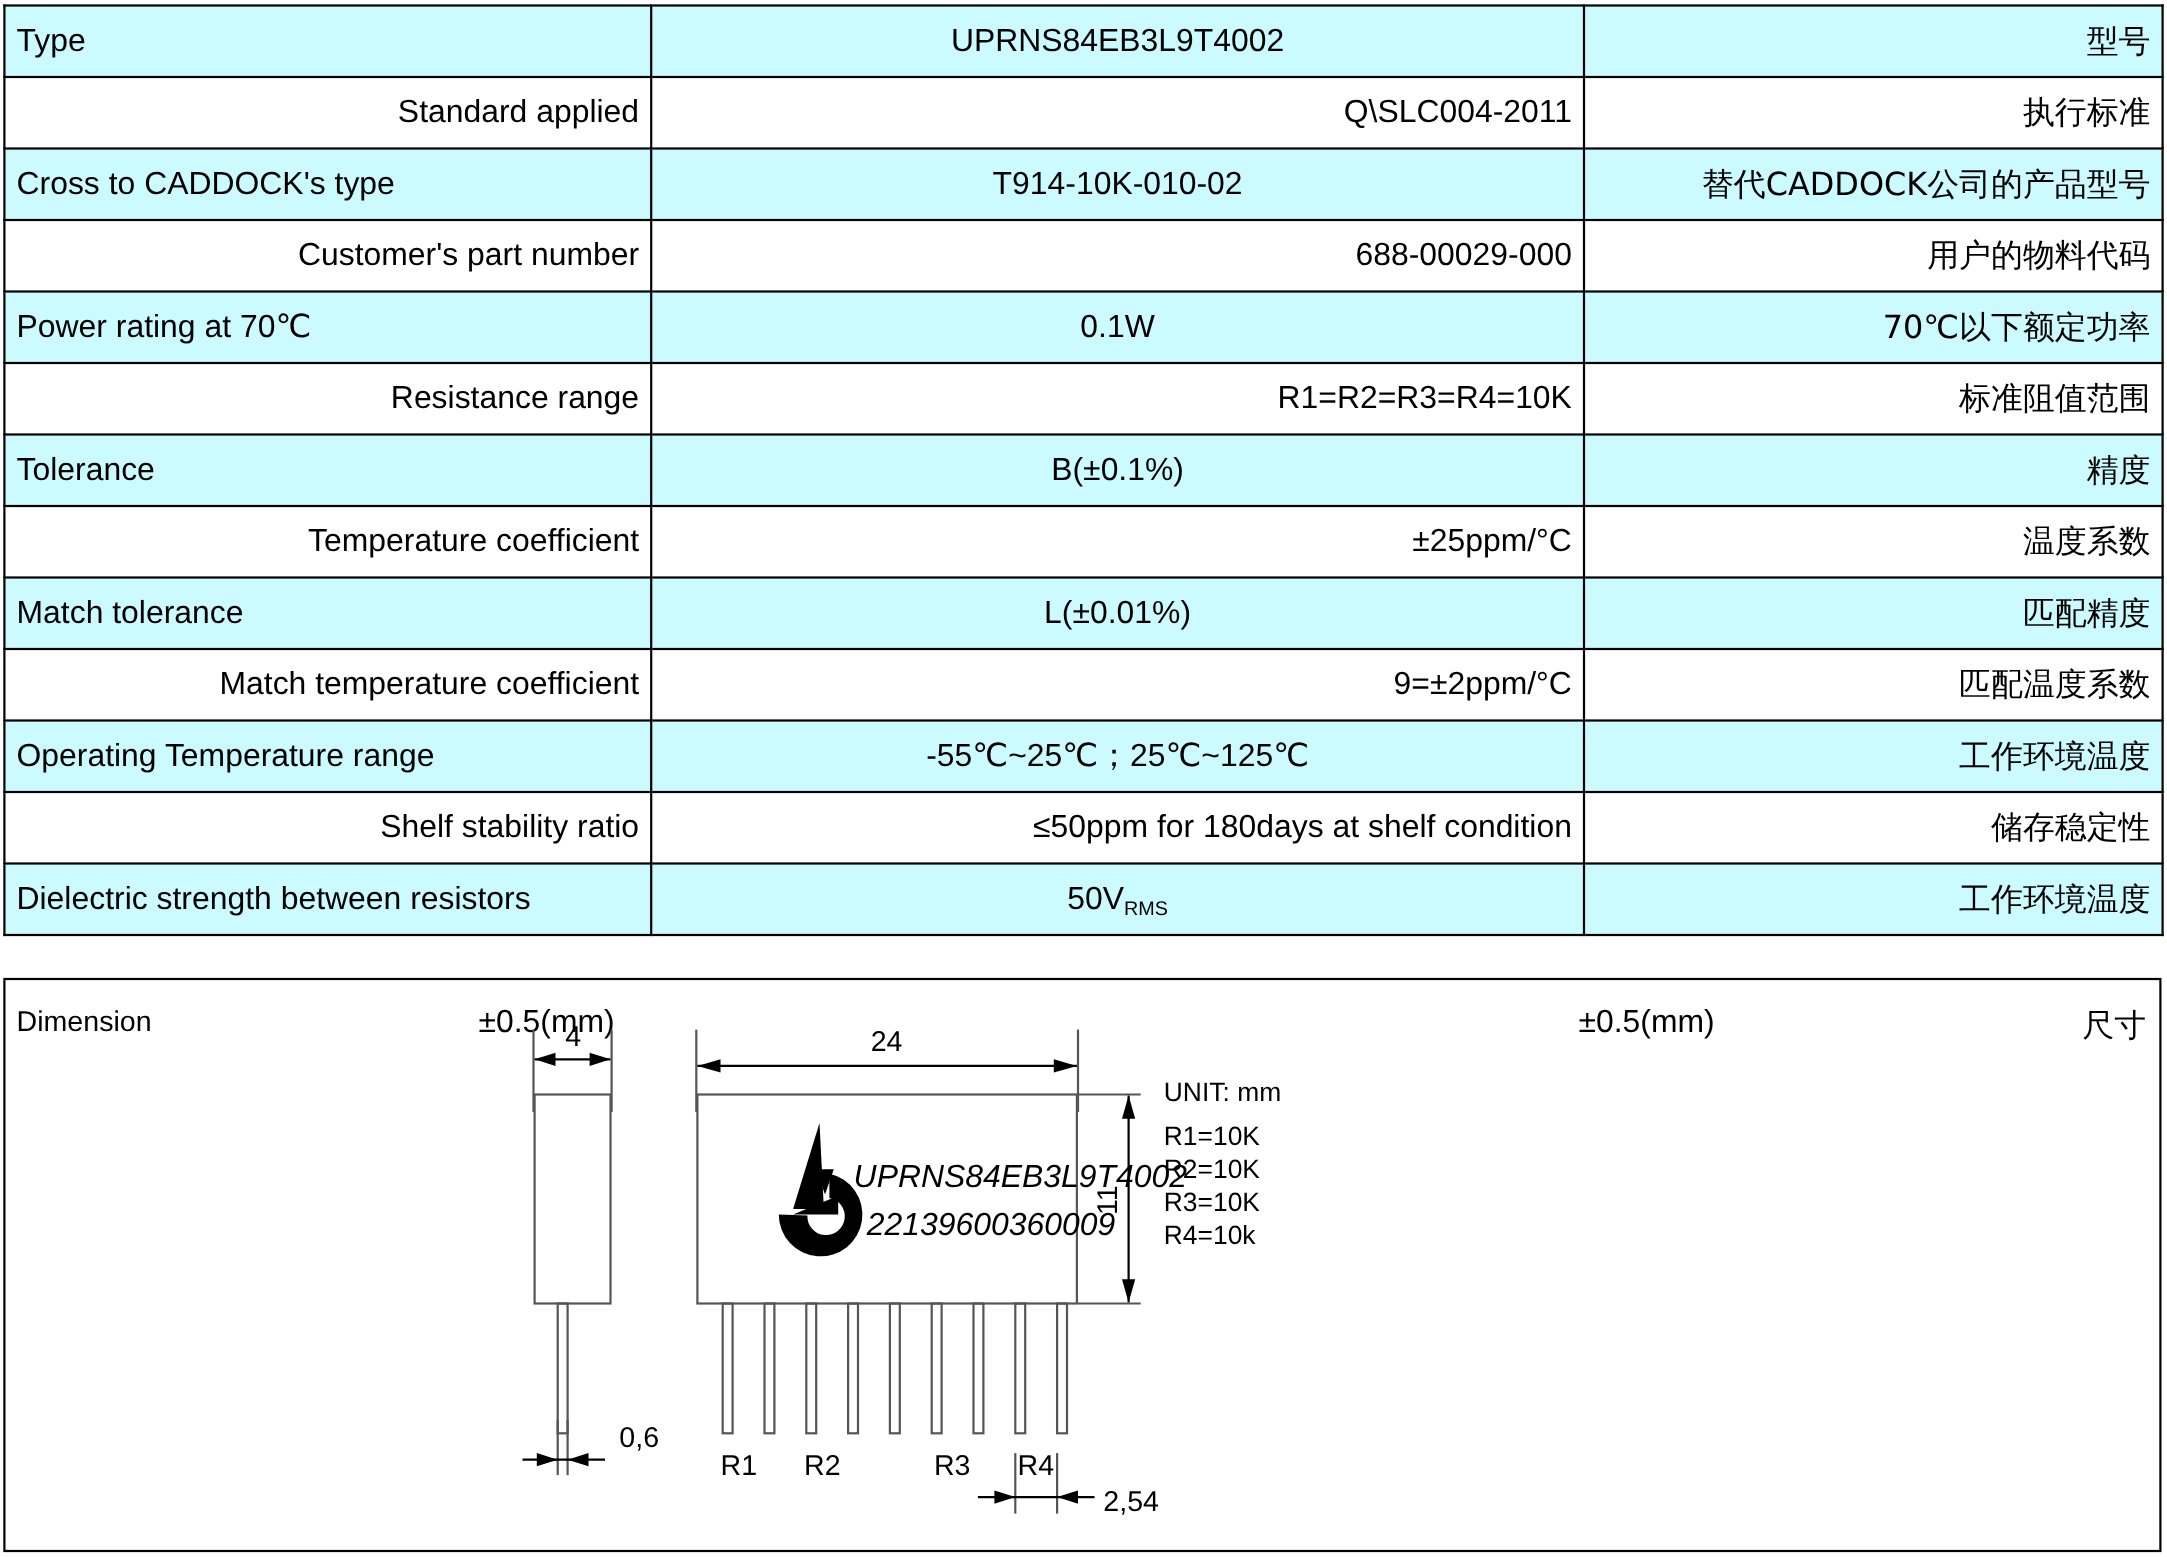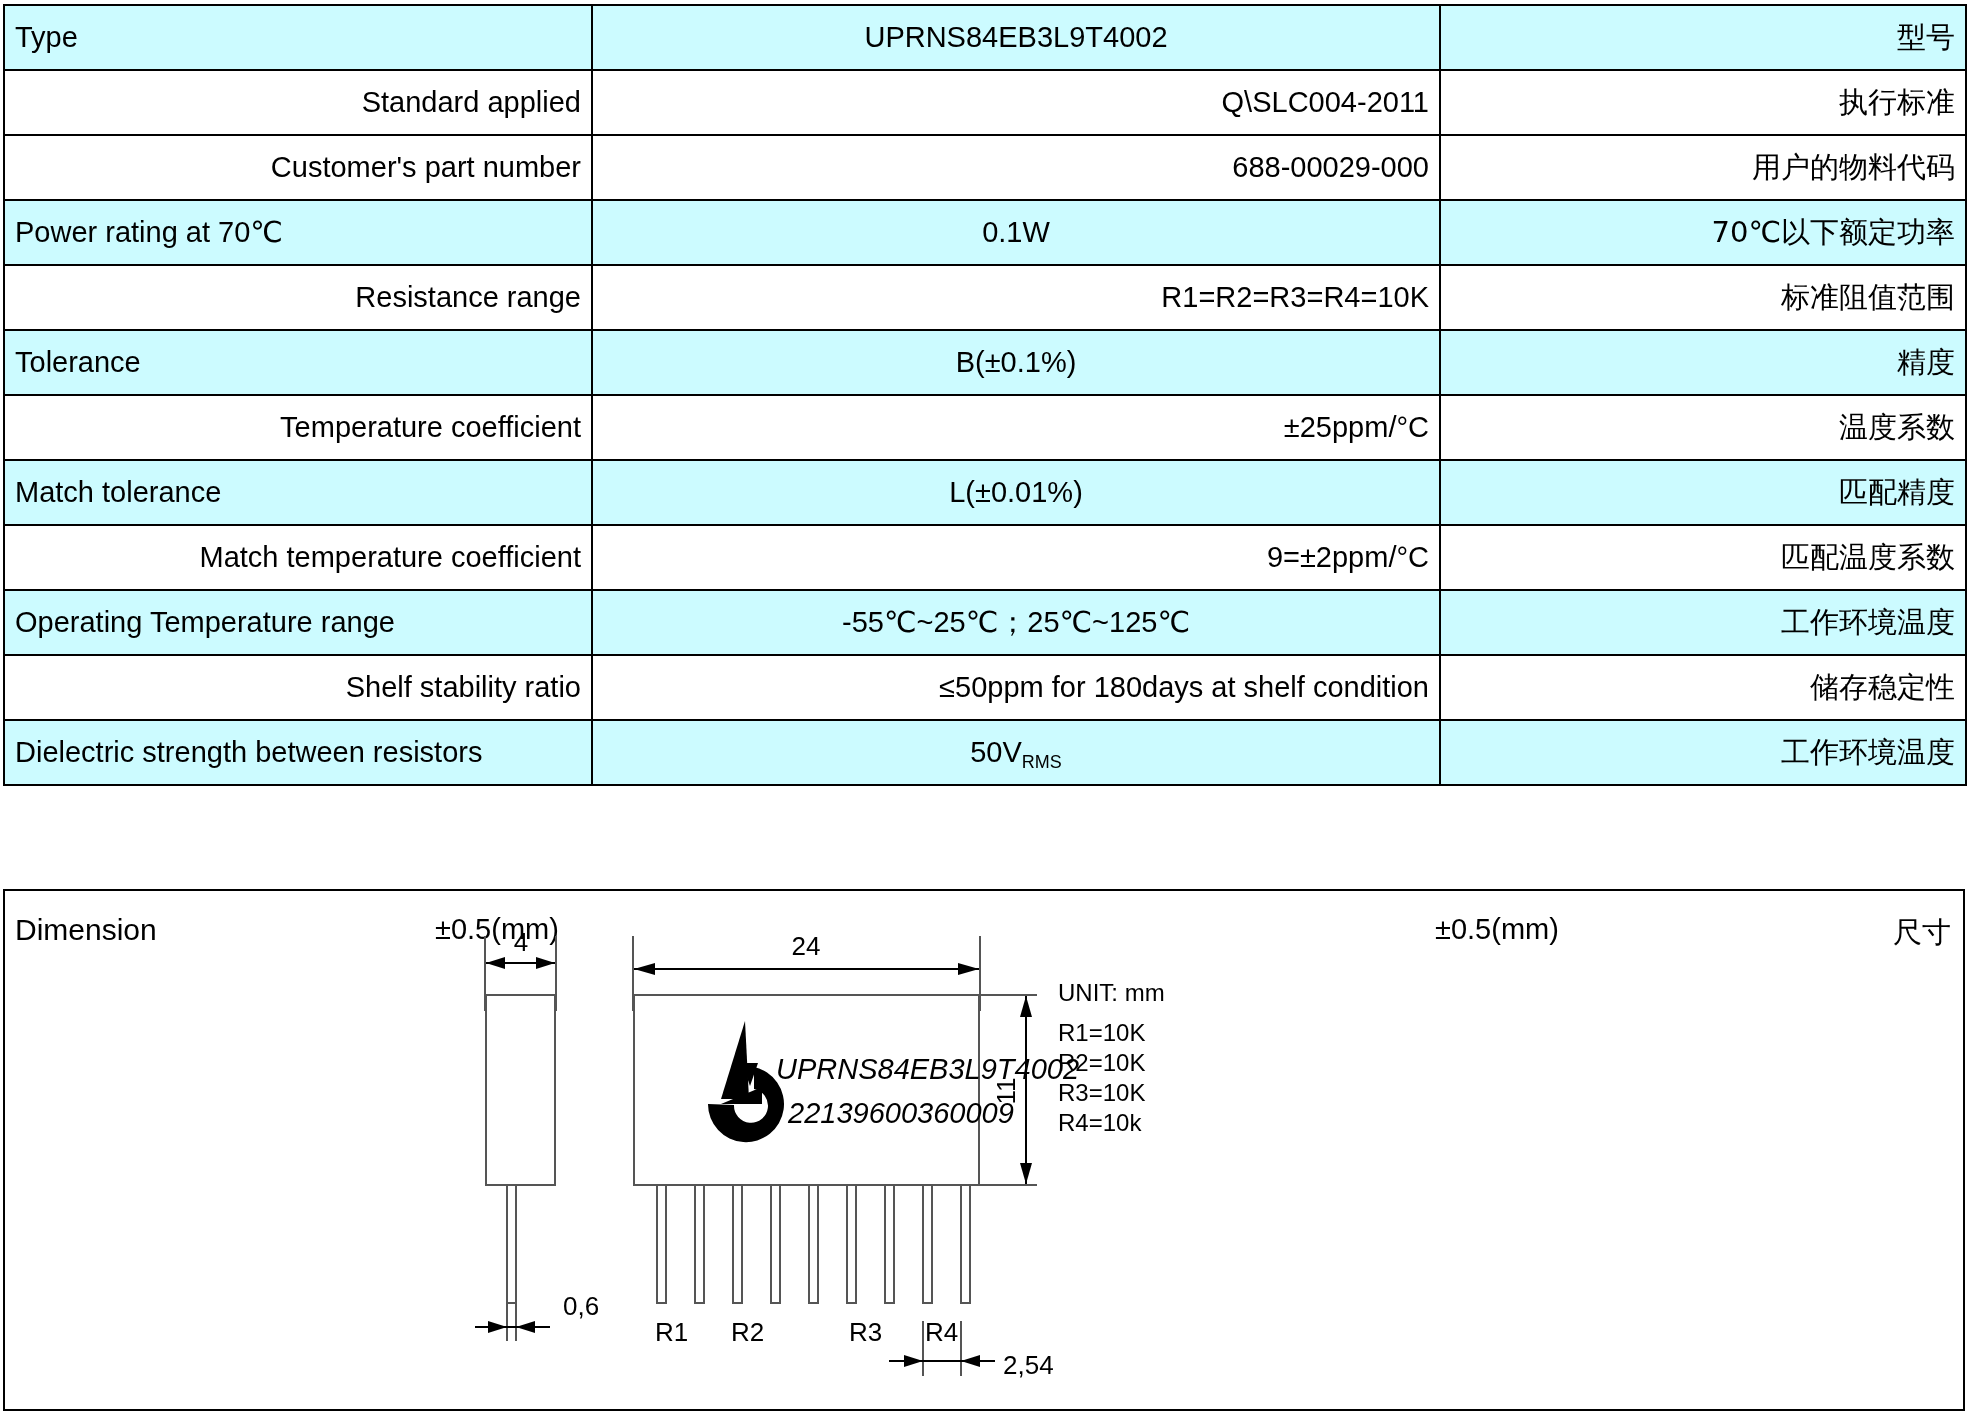--- a/index.html
+++ b/index.html
@@ -34,21 +34,21 @@
   .c-value{width:848px;text-align:center;}
   .c-cn{width:526px;text-align:right;margin-left:40px;}
   .c-cn, .cn{font-family:"DejaVu Sans","Liberation Sans",sans-serif;}
   sub{font-size:0.62em;vertical-align:baseline;position:relative;top:6px;}
 
   
   .dim-band{
     position:absolute;left:3px;top:889px;width:1962px;height:522px;
     border:2px solid #000;background:#fff;box-sizing:border-box;
   }
-  .dim-label{position:absolute;left:10px;top:22px;font-size:30px;}
+  .dim-label{position:absolute;left:10px;top:22px;font-size:26px;}
   .dim-tol-1{position:absolute;left:430px;top:22px;font-size:29px;}
   .dim-tol-2{position:absolute;left:1430px;top:22px;font-size:29px;}
   .dim-cn{position:absolute;right:12px;top:22px;font-size:29px;font-family:"DejaVu Sans",sans-serif;text-align:center;}
 
   
   .draw{position:absolute;left:0;top:0;width:1962px;height:518px;}
 </style>
 </head>
 <body>
 
@@ -58,20 +58,25 @@
     <tbody>
       <tr class="alt">
         <td class="c-label">Type</td>
         <td class="c-value">UPRNS84EB3L9T4002</td>
         <td class="c-cn">型号</td>
       </tr>
       <tr class="plain">
         <td class="c-label">Standard applied</td>
         <td class="c-value">Q\SLC004-2011</td>
         <td class="c-cn">执行标准</td>
+      </tr>
+      <tr class="alt">
+        <td class="c-label">Cross to CADDOCK's type</td>
+        <td class="c-value">T914-10K-010-02</td>
+        <td class="c-cn">替代CADDOCK公司的产品型号</td>
       </tr>
       <tr class="plain">
         <td class="c-label">Customer's part number</td>
         <td class="c-value">688-00029-000</td>
         <td class="c-cn">用户的物料代码</td>
       </tr>
       <tr class="alt">
         <td class="c-label">Power rating at 70℃</td>
         <td class="c-value">0.1W</td>
         <td class="c-cn">70℃以下额定功率</td>

